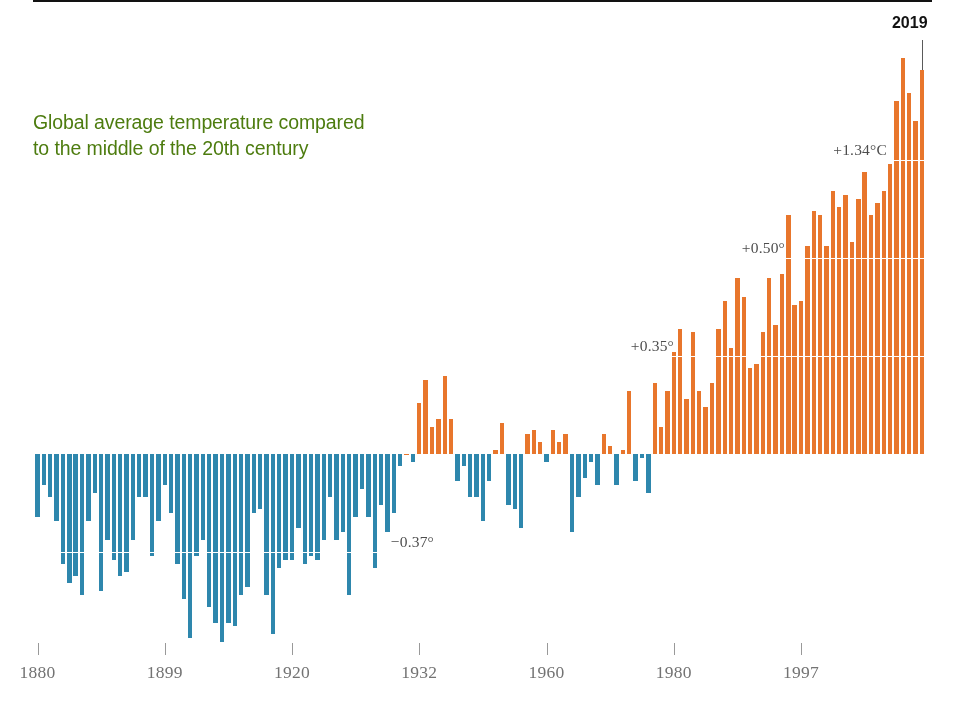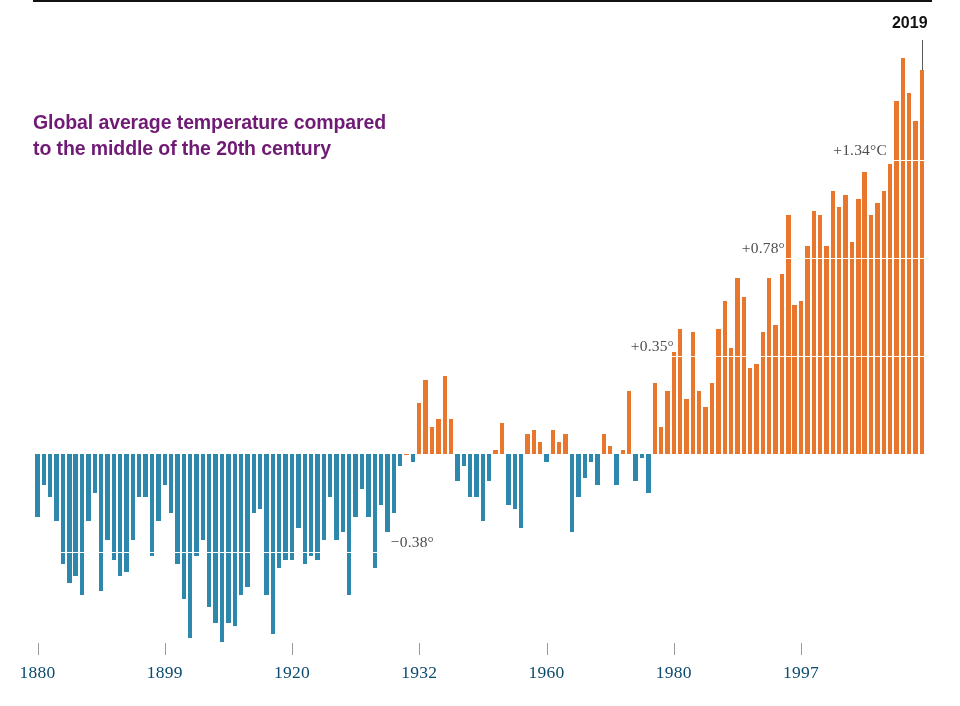--- a/index.html
+++ b/index.html
@@ -20,23 +20,23 @@
     overflow: hidden;
   }
 
   
   #chart-title {
     position: absolute;
     left: 33px;
     top: 110px;
     width: 430px;
     font-size: 19.5px;
-    font-weight: bold;
+    font-weight: normal;
     line-height: 1.32;
-    color: #701a75;
+    color: #4d7c0f;
     letter-spacing: -0.1px;
     white-space: pre-line;
   }
 
   
   #plot {
     position: absolute;
     left: 0px;
     top: 0px;
     width: 960px;
@@ -84,21 +84,21 @@
     width: 1px;
     height: 12px;
     background: #999999;
     top: 643px;
     z-index: 5;
   }
   .xlabel {
     position: absolute;
     top: 662px;
     font-size: 17.5px;
-    color: #0c4a6e;
+    color: #737373;
     font-family: "Liberation Serif", serif;
     transform: translateX(-50%);
     white-space: nowrap;
     letter-spacing: 0.3px;
   }
 
   
   #callout-label {
     position: absolute;
     font-size: 16px;
@@ -267,23 +267,23 @@
         <div class="bar pos" title="2014: +0.74°C" style="left: 887.942px; top: 163.92px; height: 290.08px; background: rgb(232, 118, 44);"></div>
         <div class="bar pos" title="2015: +0.90°C" style="left: 894.305px; top: 101.2px; height: 352.8px; background: rgb(232, 118, 44);"></div>
         <div class="bar pos" title="2016: +1.01°C" style="left: 900.668px; top: 58.08px; height: 395.92px; background: rgb(232, 118, 44);"></div>
         <div class="bar pos" title="2017: +0.92°C" style="left: 907.031px; top: 93.36px; height: 360.64px; background: rgb(232, 118, 44);"></div>
         <div class="bar pos" title="2018: +0.85°C" style="left: 913.394px; top: 120.8px; height: 333.2px; background: rgb(232, 118, 44);"></div>
         <div class="bar pos" title="2019: +0.98°C" style="left: 919.757px; top: 69.84px; height: 384.16px; background: rgb(232, 118, 44);"></div>
       </div>
     <div id="zero-line"></div>
     <div id="grid-labels-layer">
         <div class="grid-label" style="top: 141px; left: 0px; width: 887px; text-align: right;">+1.34°C</div>
-        <div class="grid-label" style="top: 239px; left: 0px; width: 785px; text-align: right;">+0.78°</div>
+        <div class="grid-label" style="top: 239px; left: 0px; width: 785px; text-align: right;">+0.50°</div>
         <div class="grid-label" style="top: 337px; left: 0px; width: 674px; text-align: right;">+0.35°</div>
-        <div class="grid-label" style="top: 533px; left: 0px; width: 434px; text-align: right;">−0.38°</div>
+        <div class="grid-label" style="top: 533px; left: 0px; width: 434px; text-align: right;">−0.37°</div>
       </div>
     <div id="xaxis-layer">
         <div class="xtick" style="left: 37.5px;"></div>
         <div class="xlabel" style="left: 37.5px;">1880</div>
         <div class="xtick" style="left: 164.76px;"></div>
         <div class="xlabel" style="left: 164.76px;">1899</div>
         <div class="xtick" style="left: 292.02px;"></div>
         <div class="xlabel" style="left: 292.02px;">1920</div>
         <div class="xtick" style="left: 419.28px;"></div>
         <div class="xlabel" style="left: 419.28px;">1932</div>

